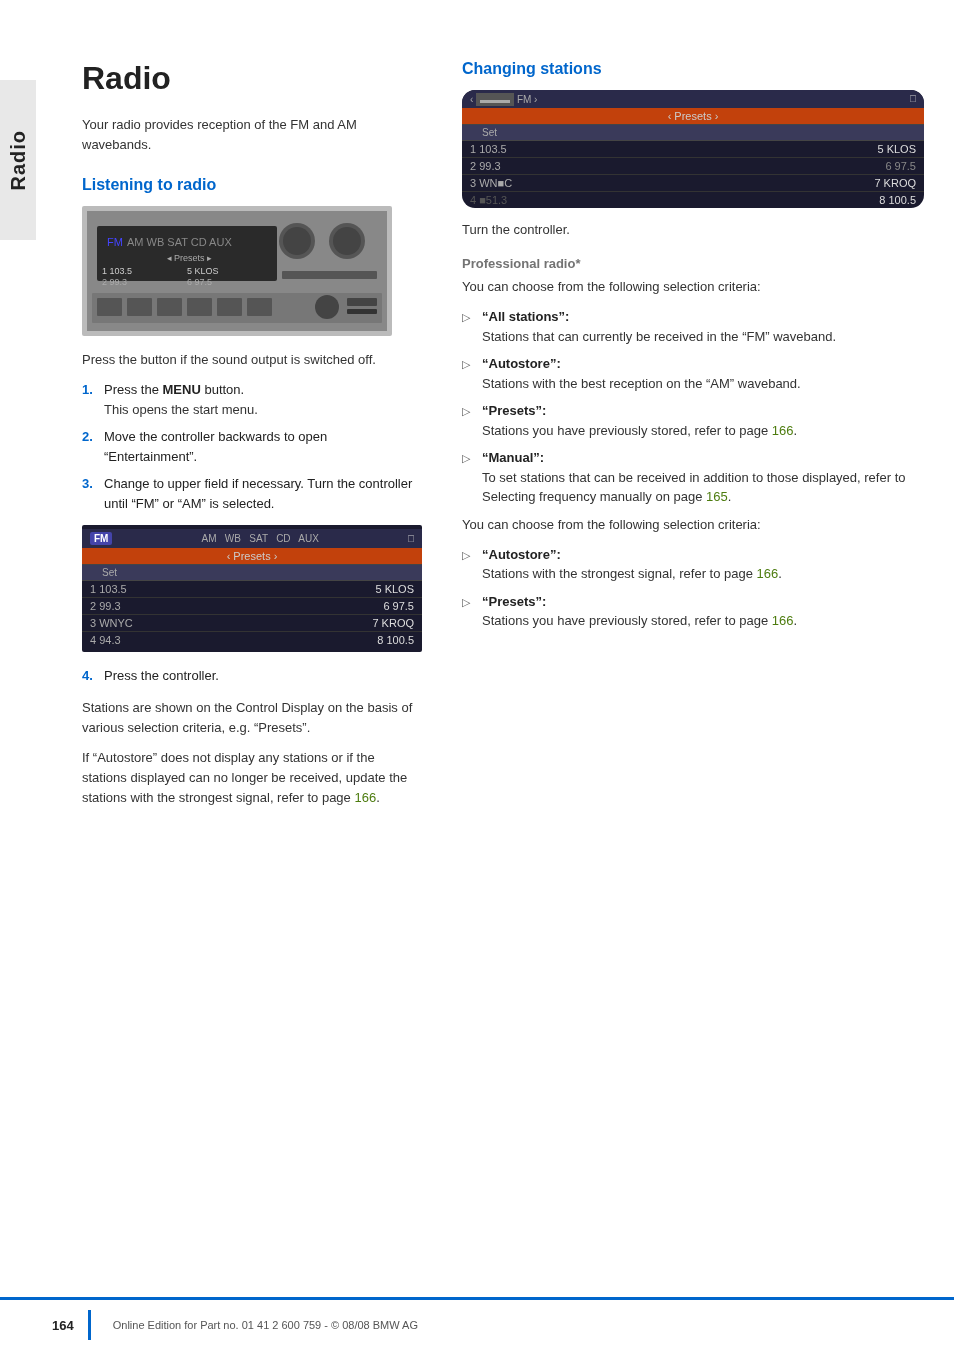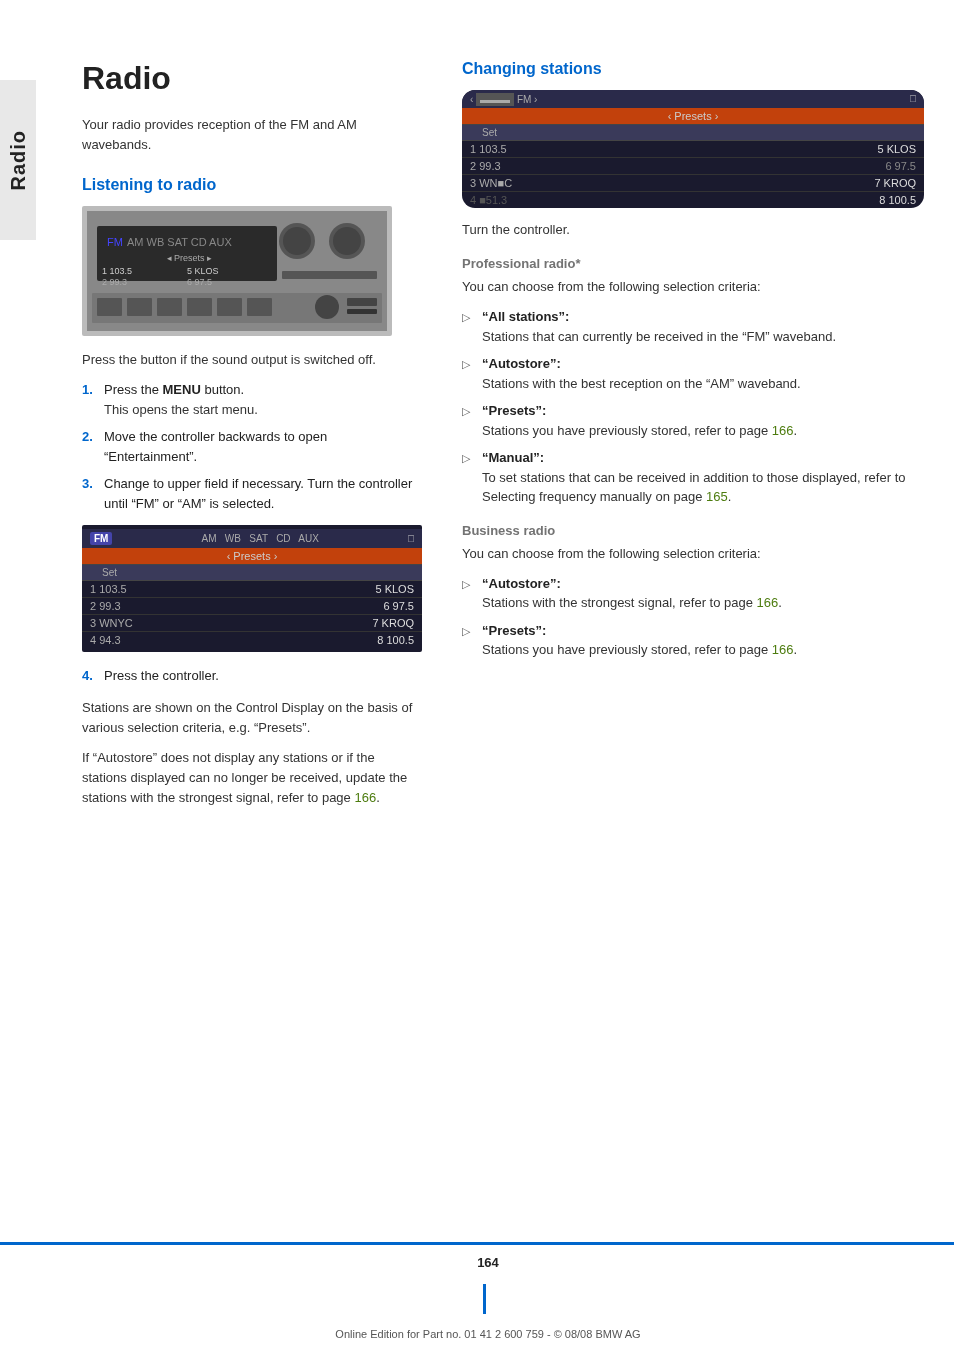--- a/index.html
+++ b/index.html
@@ -172,21 +172,20 @@
     .footer {
       position: absolute;
       bottom: 0;
       left: 0;
       right: 0;
       border-top: 3px solid #0066cc;
       padding: 10px 30px 10px 52px;
       display: flex;
       align-items: center;
       gap: 14px;
-      flex-direction: column;
     }
     .page-number {
       font-size: 13px;
       font-weight: bold;
       color: #222;
     }
     .footer-text {
       font-size: 11px;
       color: #555;
     }
@@ -434,21 +433,20 @@
       </li>
       <li>
         <span class="arrow">▷</span>
         <div class="bullet-content">
           <span class="bullet-title">“Manual”:</span>
           <span class="bullet-body">To set stations that can be received in addition to those displayed, refer to Selecting frequency manually on page <span class="link">165</span>.</span>
         </div>
       </li>
     </ul>
 
-    <h3 class="subsection-heading">Business radio</h3>
     <p class="body-text">You can choose from the following selection criteria:</p>
 
     <ul class="bullet-list">
       <li>
         <span class="arrow">▷</span>
         <div class="bullet-content">
           <span class="bullet-title">“Autostore”:</span>
           <span class="bullet-body">Stations with the strongest signal, refer to page <span class="link">166</span>.</span>
         </div>
       </li>

